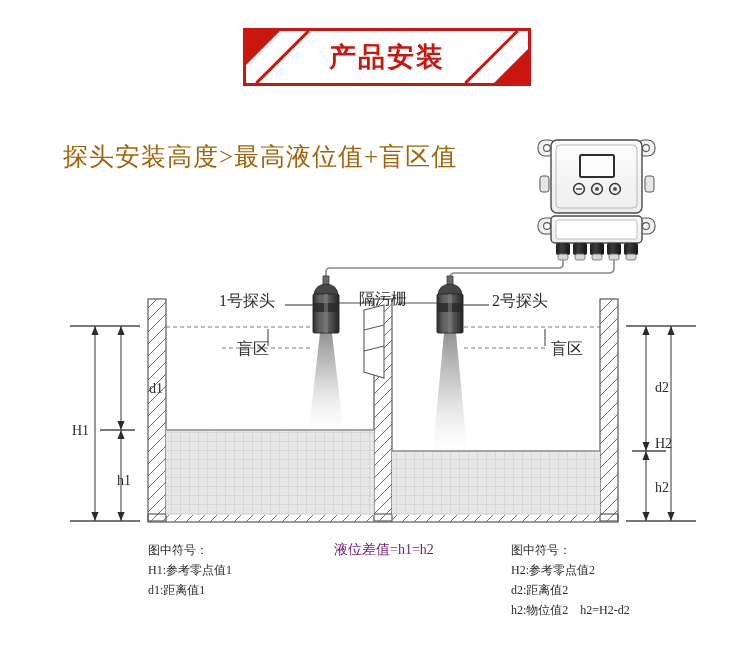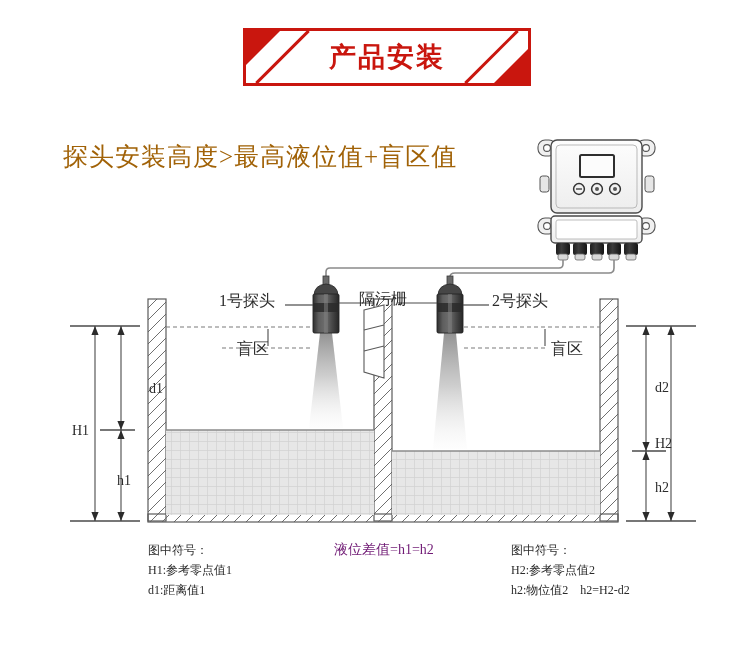--- a/index.html
+++ b/index.html
@@ -349,14 +349,15 @@
   <div>图中符号：</div>
   <div>H1:参考零点值1</div>
   <div>d1:距离值1</div>
 </div>
 
 <div class="center-note" style="left:334px; top:541px;">液位差值=h1=h2</div>
 
 <div class="legend" style="left:511px; top:540px;">
   <div>图中符号：</div>
   <div>H2:参考零点值2</div>
+  <div>d2:距离值2</div>
   <div>h2:物位值2    h2=H2-d2</div>
 </div>
 
 </body></html>

